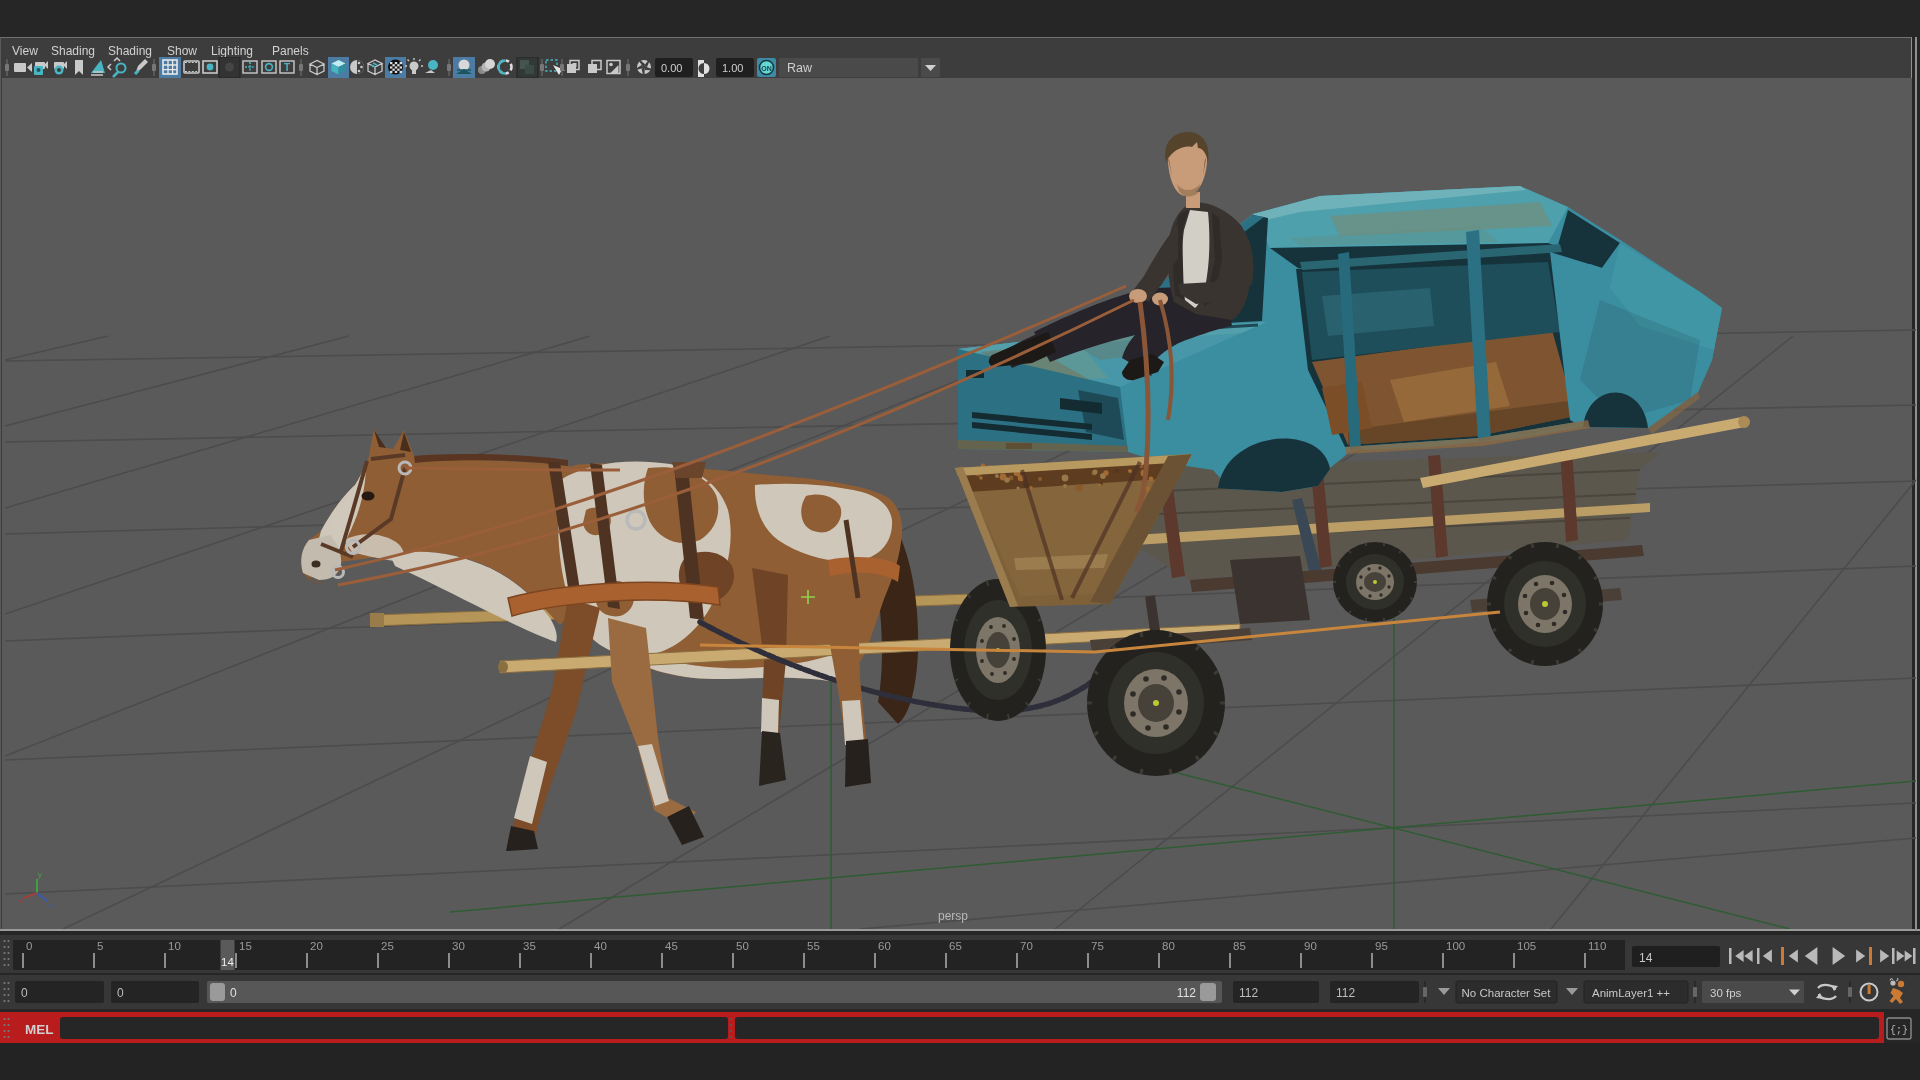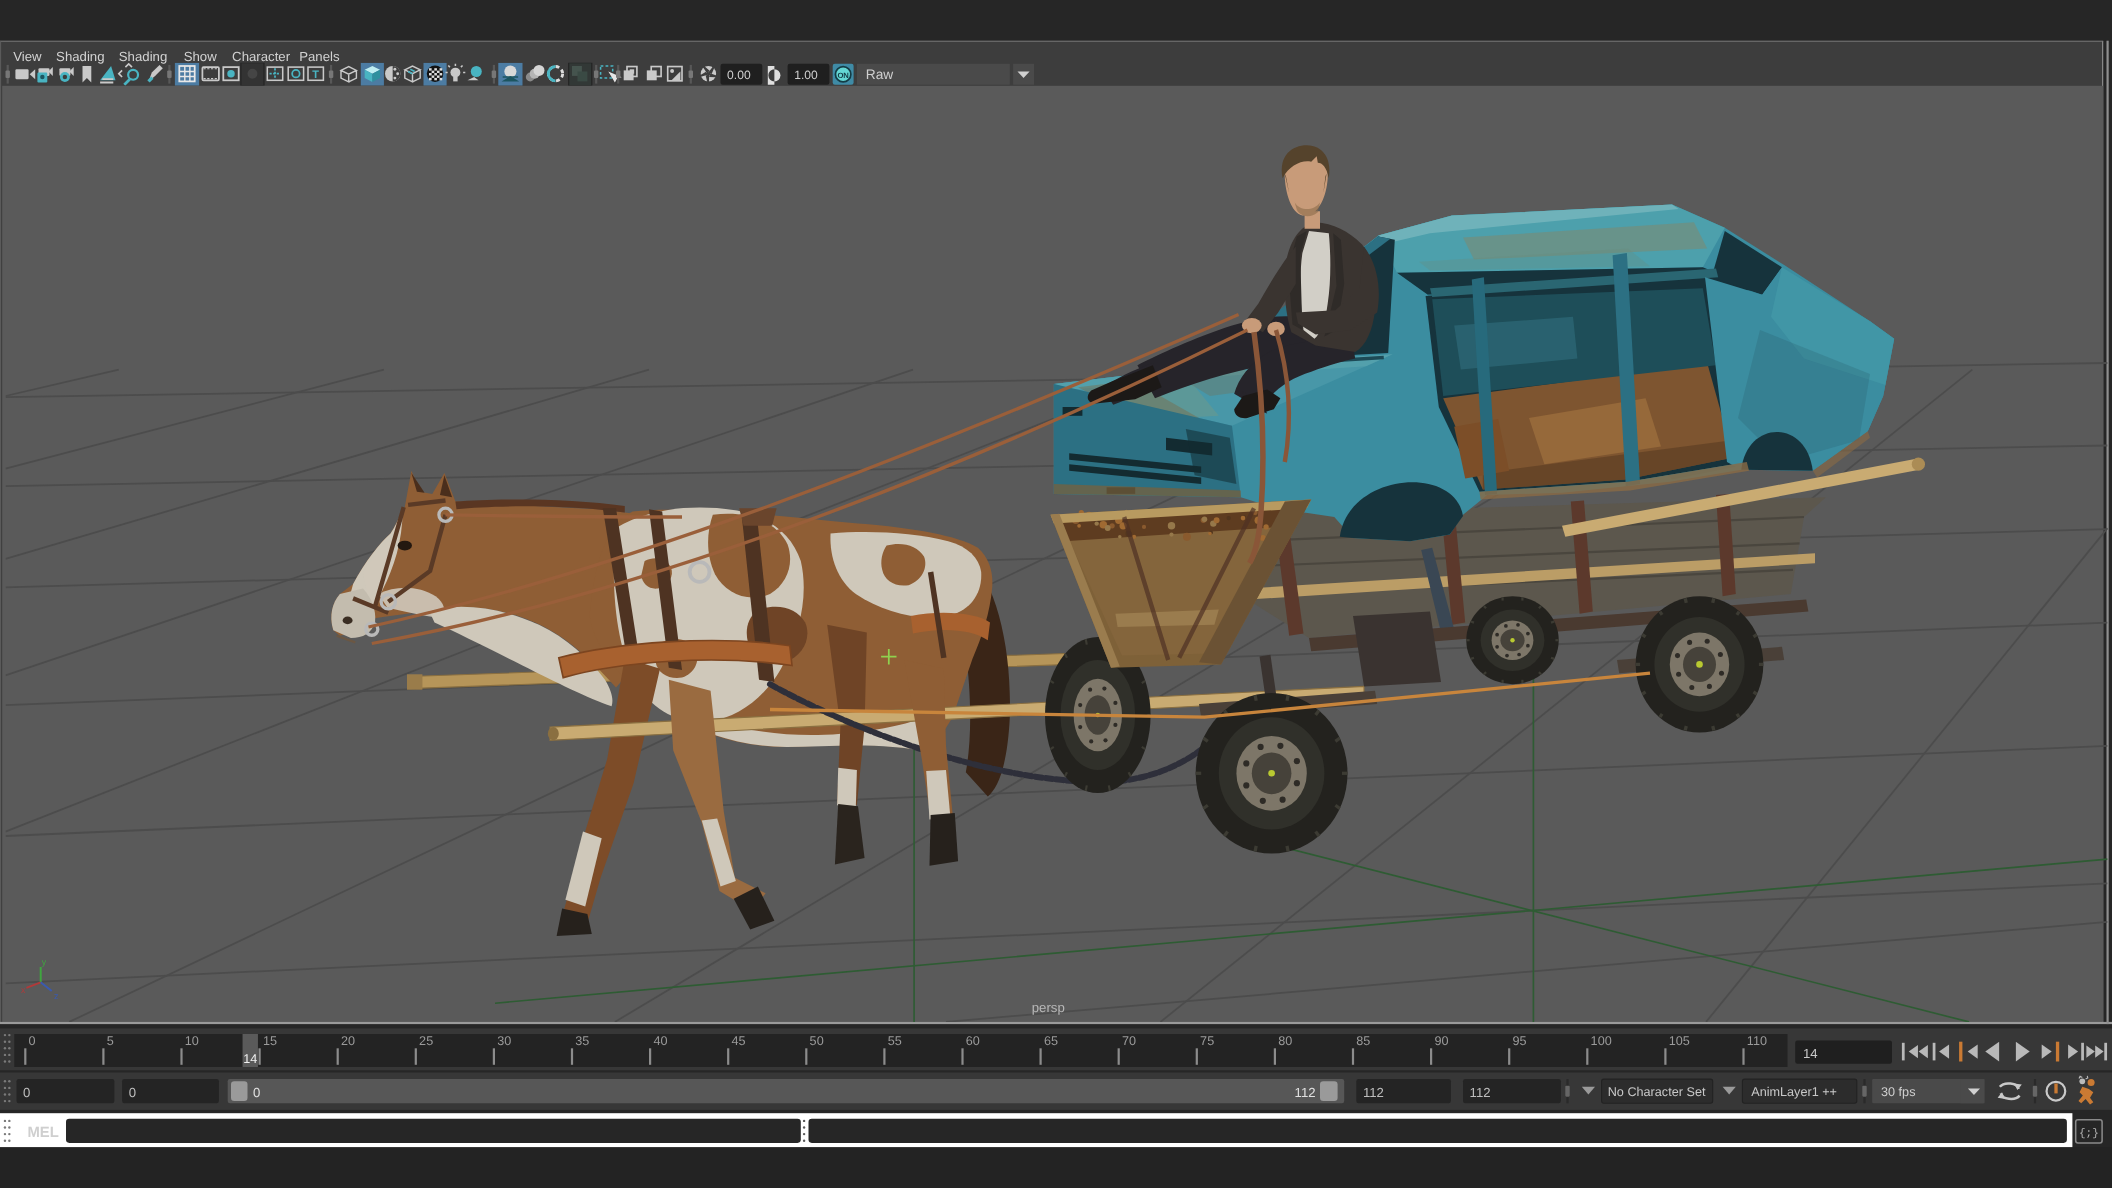--- a/index.html
+++ b/index.html
@@ -8,21 +8,21 @@
 .menu{position:absolute;top:6px;font-size:12px;color:#d2d2d2;}
 #vp{position:absolute;left:1px;top:40px;width:1910px;height:851px;background:#5a5a5a;}
 </style></head>
 <body>
 <div class="abs" style="left:0;top:0;width:1920px;height:37px;background:#262626"></div>
 <div id="panel">
   <span class="menu" style="left:11px">View</span>
   <span class="menu" style="left:50px">Shading</span>
   <span class="menu" style="left:107px">Shading</span>
   <span class="menu" style="left:166px">Show</span>
-  <span class="menu" style="left:210px">Character</span>
+  <span class="menu" style="left:210px">Lighting</span>
   <span class="menu" style="left:271px">Panels</span>
   <svg class="abs" style="left:0;top:19px" width="1912" height="21" viewBox="0 0 1912 21">
       <rect x="5" y="2" width="2" height="17" fill="#585858"></rect>
       <rect x="4" y="7" width="4" height="7" fill="#777" rx="1"></rect>
       <rect x="13" y="6" width="12" height="9" rx="1" fill="#c9c9c9"></rect>
       <path d="M31 6 L26 10.5 L31 15 Z" fill="#c9c9c9"></path>
       <rect x="34" y="5" width="10" height="7" rx="1" fill="#c9c9c9"></rect>
       <path d="M47 4 L43 8 L47 12 Z" fill="#c9c9c9"></path>
       <rect x="33" y="9" width="9" height="9" rx="1" fill="#49b4c2"></rect>
       <circle cx="37.5" cy="13" r="2" fill="#1c5560"></circle>
@@ -626,21 +626,21 @@
       <g fill="#ca7a33">
         <circle cx="1901" cy="9" r="3.2"></circle>
         <path d="M1893 13 l6 2 l4 3 l-3 5 l3 4 l-3 2 l-4 -5 l-4 4 l-2.5 -2 l4 -5 l-3 -3 Z"></path>
       </g>
       <g fill="#bbb">
         <circle cx="1893" cy="8" r="2.6"></circle>
         <path d="M1890 5.5 l1 -2 l2 1 M1896 6 l2 -1 l-0.5 -2" stroke="#bbb" fill="none"></path>
       </g>
     </svg>
 </div>
-<div class="abs" style="top:1012px;left:0;width:1884px;height:31px;background:#ffffff">
+<div class="abs" style="top:1012px;left:0;width:1884px;height:31px;background:#b91c1c">
   <svg class="abs" style="left:0;top:0" width="1920" height="31" viewBox="0 0 1920 31">
       <circle cx="4.5" cy="7" r="1.1" fill="#7a7a7a"></circle>
       <circle cx="8.5" cy="7" r="1.1" fill="#7a7a7a"></circle>
       <circle cx="4.5" cy="13" r="1.1" fill="#7a7a7a"></circle>
       <circle cx="8.5" cy="13" r="1.1" fill="#7a7a7a"></circle>
       <circle cx="4.5" cy="19" r="1.1" fill="#7a7a7a"></circle>
       <circle cx="8.5" cy="19" r="1.1" fill="#7a7a7a"></circle>
       <circle cx="4.5" cy="25" r="1.1" fill="#7a7a7a"></circle>
       <circle cx="8.5" cy="25" r="1.1" fill="#7a7a7a"></circle>
       <text x="25" y="22" font-size="13.5" font-weight="bold" fill="#cfcfcf" font-family="Liberation Sans">MEL</text>

